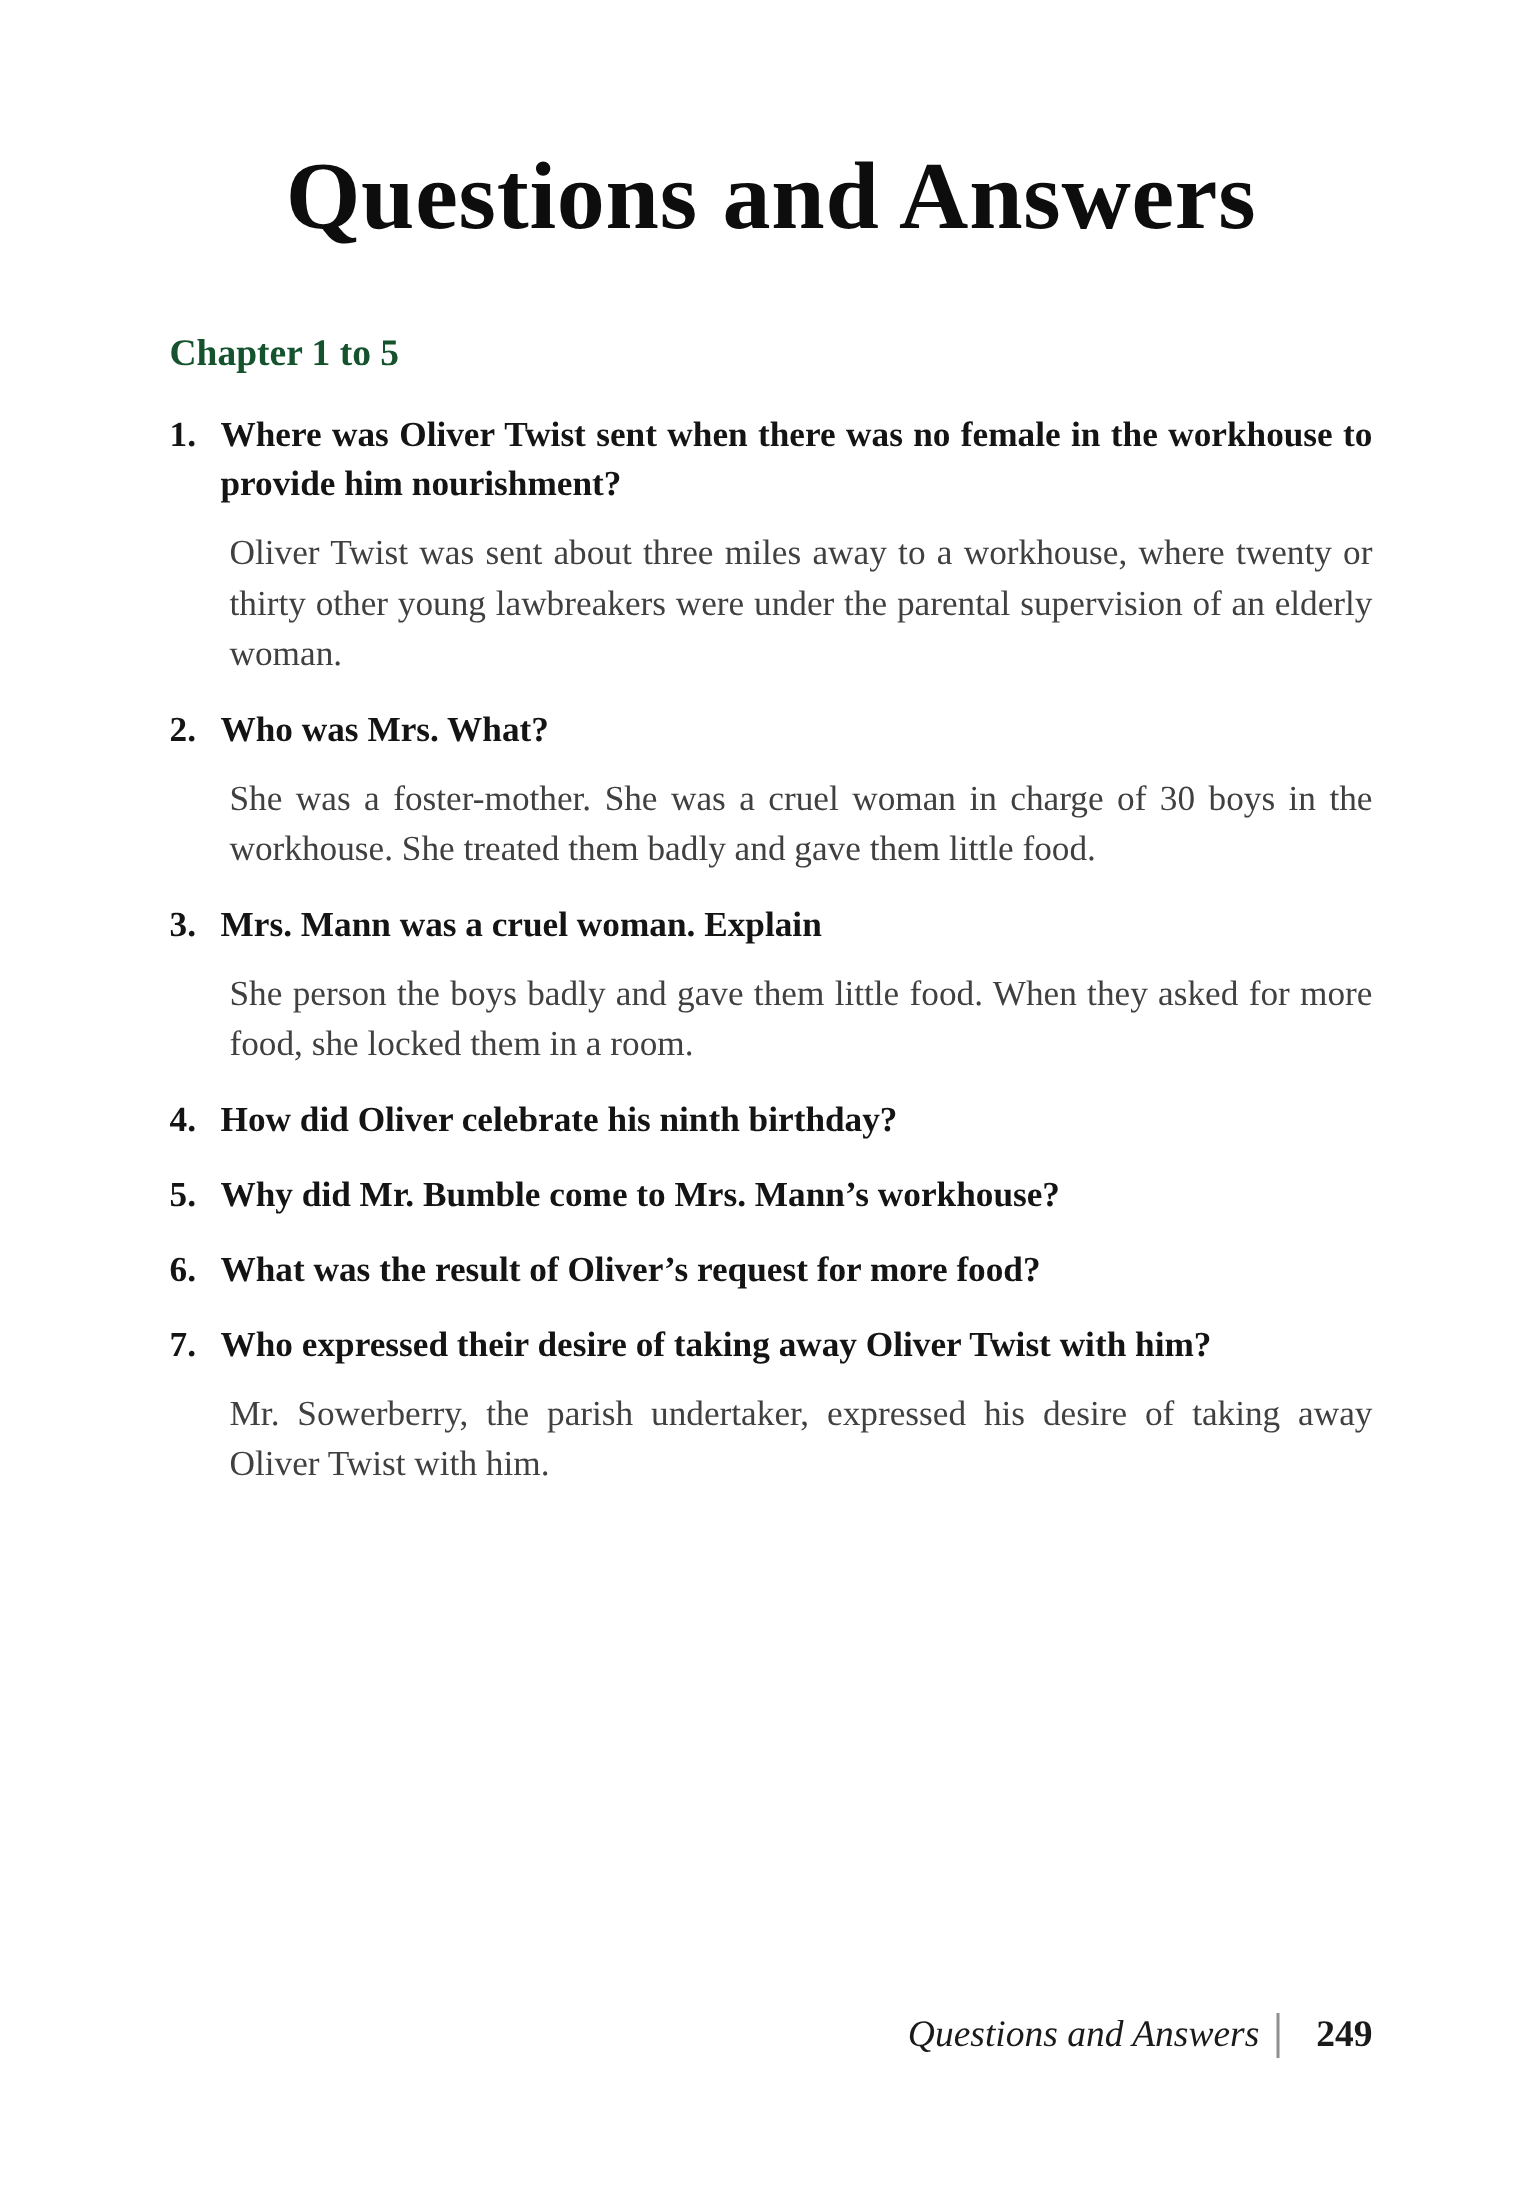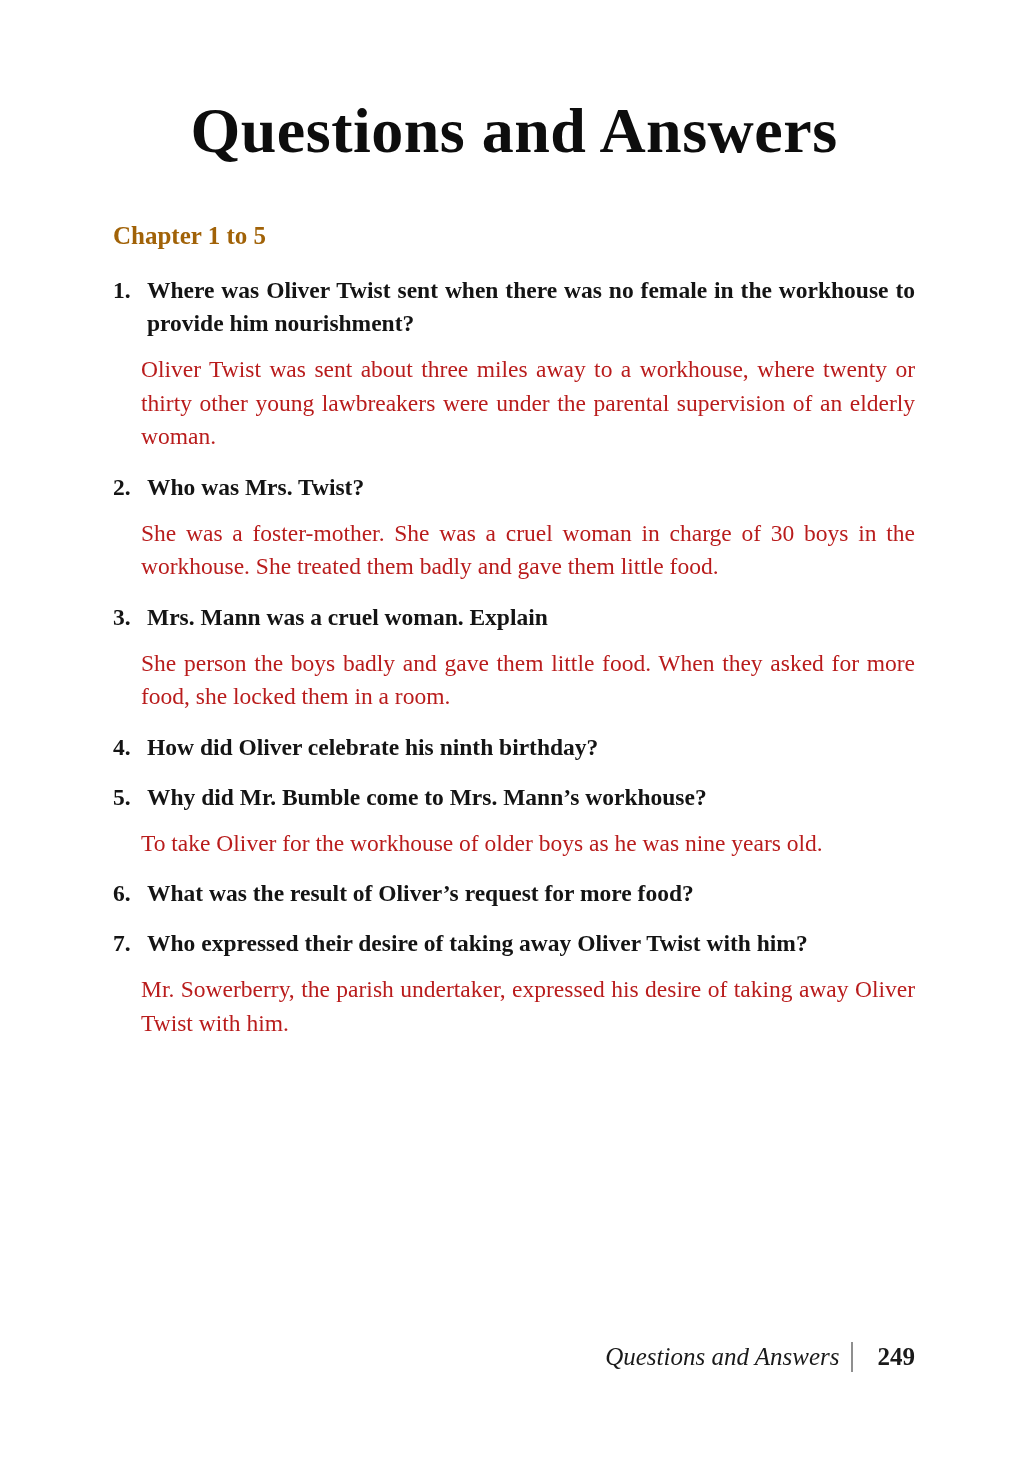--- a/index.html
+++ b/index.html
@@ -26,21 +26,21 @@
     font-weight: 700;
     color: #0d0d0d;
     text-align: center;
     margin: 0 0 56px 0;
     letter-spacing: 0.5px;
     line-height: 1.1;
   }
   .chapter-heading {
     font-size: 25px;
     font-weight: 700;
-    color: #a16207;
+    color: #14532d;
     margin: 0 0 24px 0;
   }
   .qa-item {
     margin: 0 0 17px 0;
   }
   .q-row {
     display: flex;
     font-weight: 700;
     font-size: 23.5px;
     line-height: 33px;
@@ -48,25 +48,25 @@
     margin: 0 0 13px 0;
   }
   .q-num {
     flex: 0 0 34px;
   }
   .q-text {
     flex: 1;
     text-align: justify;
   }
   .a-text {
-    margin: 0 0 0 28px;
+    margin: 0 0 0 40px;
     font-size: 23.5px;
     line-height: 33.5px;
     text-align: justify;
-    color: #b91c1c;
+    color: #404040;
   }
   .footer {
     position: absolute;
     right: 109px;
     top: 1342px;
     display: flex;
     align-items: center;
     font-size: 25px;
     color: #1a1a1a;
   }
@@ -99,21 +99,21 @@
       <div class="q-row">
         <span class="q-num">1.</span>
         <span class="q-text">Where was Oliver Twist sent when there was no female in the workhouse to provide him nourishment?</span>
       </div>
       <p class="a-text">Oliver Twist was sent about three miles away to a workhouse, where twenty or thirty other young lawbreakers were under the parental supervision of an elderly woman.</p>
     </div>
 
     <div class="qa-item">
       <div class="q-row">
         <span class="q-num">2.</span>
-        <span class="q-text">Who was Mrs. Twist?</span>
+        <span class="q-text">Who was Mrs. What?</span>
       </div>
       <p class="a-text">She was a foster-mother. She was a cruel woman in charge of 30 boys in the workhouse. She treated them badly and gave them little food.</p>
     </div>
 
     <div class="qa-item">
       <div class="q-row">
         <span class="q-num">3.</span>
         <span class="q-text">Mrs. Mann was a cruel woman. Explain</span>
       </div>
       <p class="a-text">She person the boys badly and gave them little food. When they asked for more food, she locked them in a room.</p>
@@ -124,21 +124,20 @@
         <span class="q-num">4.</span>
         <span class="q-text">How did Oliver celebrate his ninth birthday?</span>
       </div>
     </div>
 
     <div class="qa-item">
       <div class="q-row">
         <span class="q-num">5.</span>
         <span class="q-text">Why did Mr. Bumble come to Mrs. Mann’s workhouse?</span>
       </div>
-      <p class="a-text">To take Oliver for the workhouse of older boys as he was nine years old.</p>
     </div>
 
     <div class="qa-item">
       <div class="q-row">
         <span class="q-num">6.</span>
         <span class="q-text">What was the result of Oliver’s request for more food?</span>
       </div>
     </div>
 
     <div class="qa-item">

